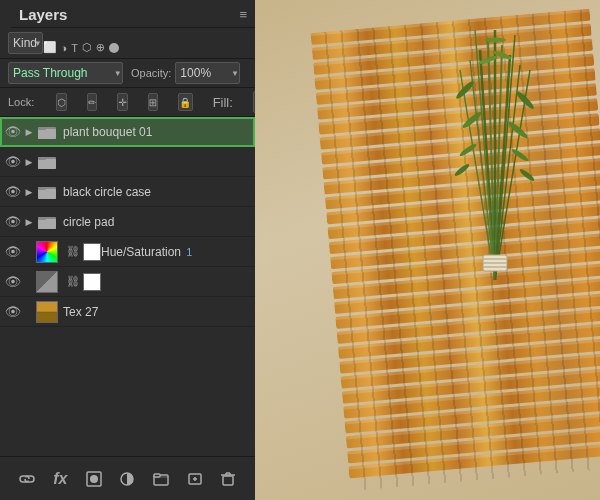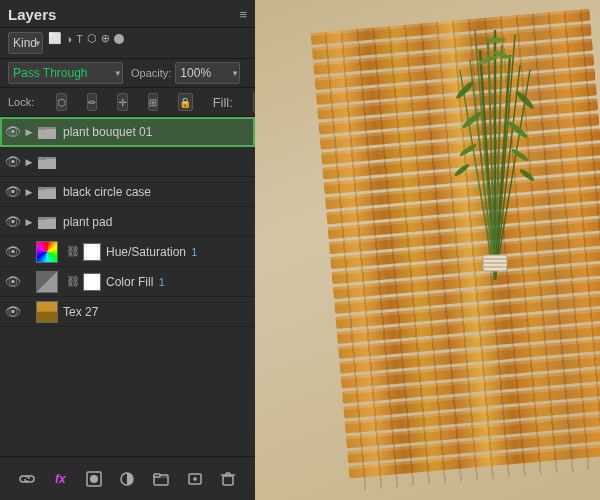--- a/index.html
+++ b/index.html
@@ -25,43 +25,43 @@
     }
 
     
     .title-bar {
       display: flex;
       align-items: center;
       justify-content: space-between;
       background: #2b2b2b;
       padding: 6px 8px 4px 8px;
       border-bottom: 1px solid #1a1a1a;
+      margin-left: 11px;
     }
     .title-text {
       font-size: 15px;
       font-weight: 600;
       color: #ddd;
     }
     .title-icons {
       display: flex;
       gap: 6px;
       align-items: center;
     }
     .title-icon {
       color: #999;
       font-size: 13px;
       cursor: pointer;
     }
 
     
     .kind-row {
       display: flex;
-      align-items: flex-start;
+      align-items: flex-end;
       padding: 4px 8px;
-      gap: 5px;
       border-bottom: 1px solid #1a1a1a;
     }
     .kind-select {
       flex: 1;
       background: #3c3c3c;
       border: 1px solid #555;
       color: #ccc;
       padding: 2px 4px;
       font-size: 12px;
       height: 22px;
@@ -91,21 +91,21 @@
       display: flex;
       align-items: center;
       padding: 3px 8px;
       gap: 4px;
       border-bottom: 1px solid #1a1a1a;
     }
     .blend-select {
       width: 115px;
       background: #3c3c3c;
       border: 1px solid #555;
-      color: #22c55e;
+      color: #86efac;
       padding: 2px 4px;
       font-size: 12px;
       height: 22px;
       border-radius: 2px;
       appearance: none;
       -webkit-appearance: none;
     }
     .opacity-label {
       color: #aaa;
       font-size: 11px;
@@ -535,39 +535,38 @@
     <div class="layer-item">
       <span class="eye-icon">👁</span>
       <span class="expand-arrow">▶</span>
       <div class="layer-thumb group-icon">
         <svg class="folder-svg" viewBox="0 0 18 16">
           <rect x="0" y="3" width="18" height="12" rx="1" fill="#888"></rect>
           <rect x="0" y="5" width="18" height="10" rx="1" fill="#aaa"></rect>
           <rect x="0" y="3" width="8" height="3" rx="1" fill="#888"></rect>
         </svg>
       </div>
-      <span class="layer-name">plant pad</span>
+      <span class="layer-name">circle pad</span>
     </div>
 
     <div class="layer-item">
       <span class="eye-icon">👁</span>
       <span class="expand-arrow" style="visibility:hidden">▶</span>
       <div class="hue-sat-icon"></div>
       <span class="chain-icon">⛓</span>
       <div class="white-swatch"></div>
-      <span class="layer-name" style="margin-left:5px">Hue/Saturation <span class="adj-num">1</span></span>
+      <span class="layer-name" style="">Hue/Saturation <span class="adj-num">1</span></span>
     </div>
 
     <div class="layer-item">
       <span class="eye-icon">👁</span>
       <span class="expand-arrow" style="visibility:hidden">▶</span>
       <div class="colorfill-icon"></div>
       <span class="chain-icon">⛓</span>
       <div class="white-swatch"></div>
-      <span class="layer-name" style="margin-left:5px">Color Fill <span class="adj-num">1</span></span>
     </div>
 
     <div class="layer-item">
       <span class="eye-icon">👁</span>
       <span class="expand-arrow" style="visibility:hidden">▶</span>
       <div class="tex-thumb">
         <svg width="22" height="22" viewBox="0 0 22 22">
           <rect width="22" height="22" fill="#8B6914"></rect>
           <rect width="22" height="11" fill="#c8922a"></rect>
           <line x1="0" y1="11" x2="22" y2="11" stroke="#6a4f10" stroke-width="0.5"></line>
@@ -578,21 +577,21 @@
 
   </div>
 
   <div class="bottom-toolbar">
     <div class="tool-btn" title="Link Layers">
       <svg width="16" height="16" viewBox="0 0 16 16">
         <path d="M6 8a3 3 0 0 0 3 3h3a3 3 0 0 0 0-6H9a3 3 0 0 0-2.55 1.42" stroke="#aaa" stroke-width="1.5" fill="none"></path>
         <path d="M10 8a3 3 0 0 0-3-3H4a3 3 0 0 0 0 6h3a3 3 0 0 0 2.55-1.42" stroke="#aaa" stroke-width="1.5" fill="none"></path>
       </svg>
     </div>
-    <div class="tool-btn" title="Add Layer Effect" style="font-style:italic; font-weight:bold; font-size:12px; color:#d946ef;">
+    <div class="tool-btn" title="Add Layer Effect" style="font-style:italic; font-weight:bold; font-size:16px; color:#a3a3a3;">
       <span>fx</span>
     </div>
     <div class="tool-btn" title="Add Layer Mask">
       <svg width="16" height="16" viewBox="0 0 16 16">
         <rect x="1" y="1" width="14" height="14" rx="1" stroke="#aaa" stroke-width="1.5" fill="none"></rect>
         <circle cx="8" cy="8" r="4" fill="#aaa"></circle>
       </svg>
     </div>
     <div class="tool-btn" title="Create New Fill or Adjustment Layer">
       <svg width="16" height="16" viewBox="0 0 16 16">

